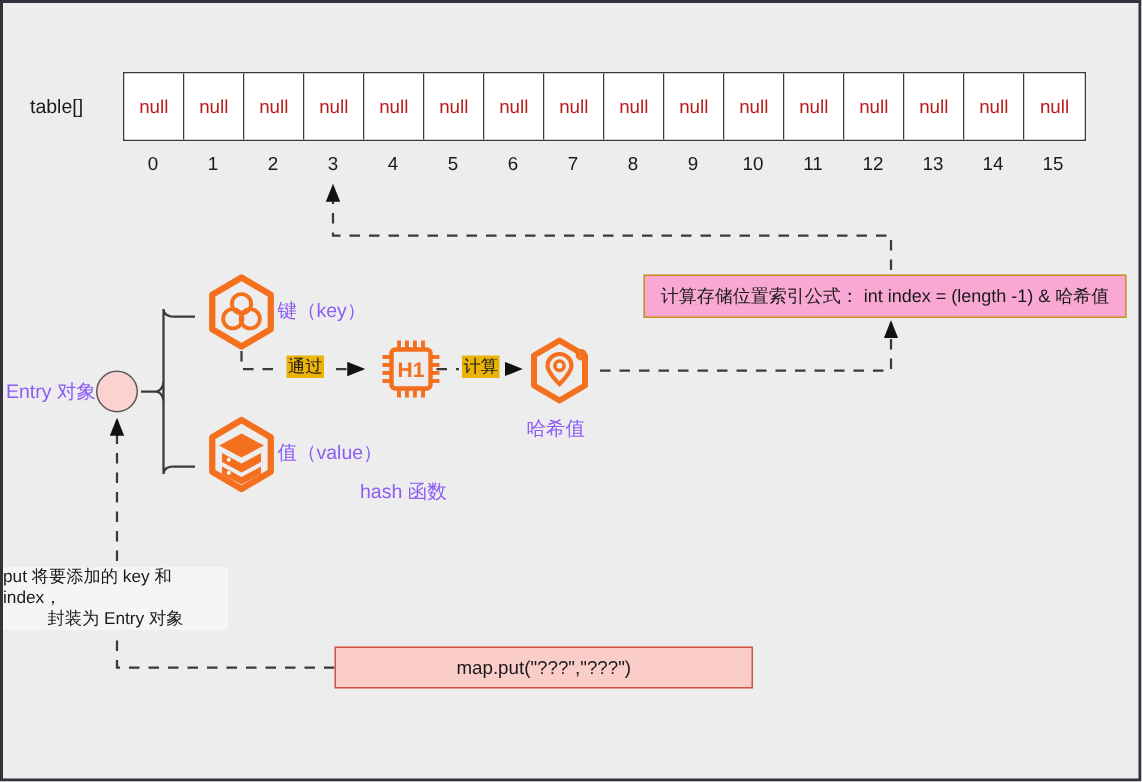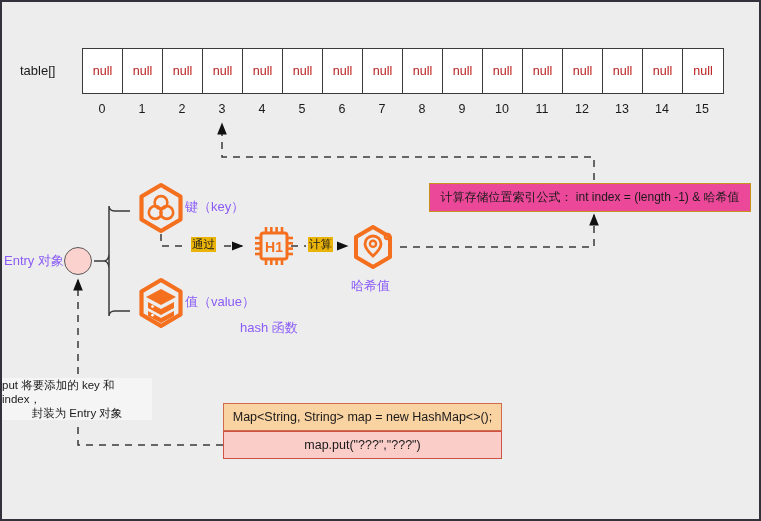--- a/index.html
+++ b/index.html
@@ -121,21 +121,21 @@
     box-sizing: border-box;
   }
 
   
   .formula-box {
     position: absolute;
     left: 427px;
     top: 181px;
     width: 322px;
     height: 29px;
-    background: #ec4899;
+    background: #f9a8d4;
     border: 1.4px solid #c8901f;
     box-sizing: border-box;
     display: flex;
     align-items: center;
     justify-content: center;
     font-size: 12px;
     color: #1a1a1a;
     white-space: nowrap;
   }
   .code-box {
@@ -320,16 +320,15 @@
   <div class="edge-lbl edge-lbl-tongguo">通过</div>
   <div class="edge-lbl edge-lbl-jisuan">计算</div>
 
   <div class="formula-box">计算存储位置索引公式： int index = (length -1) &amp; 哈希值</div>
 
   <div class="note-put">
     <div class="l1">put 将要添加的 key 和 index，</div>
     <div>封装为 Entry 对象</div>
   </div>
 
-  <div class="code-box code-box-1">Map&lt;String, String&gt; map = new HashMap&lt;&gt;();</div>
   <div class="code-box code-box-2">map.put("???","???")</div>
 
 </div>
 
 </body></html>

